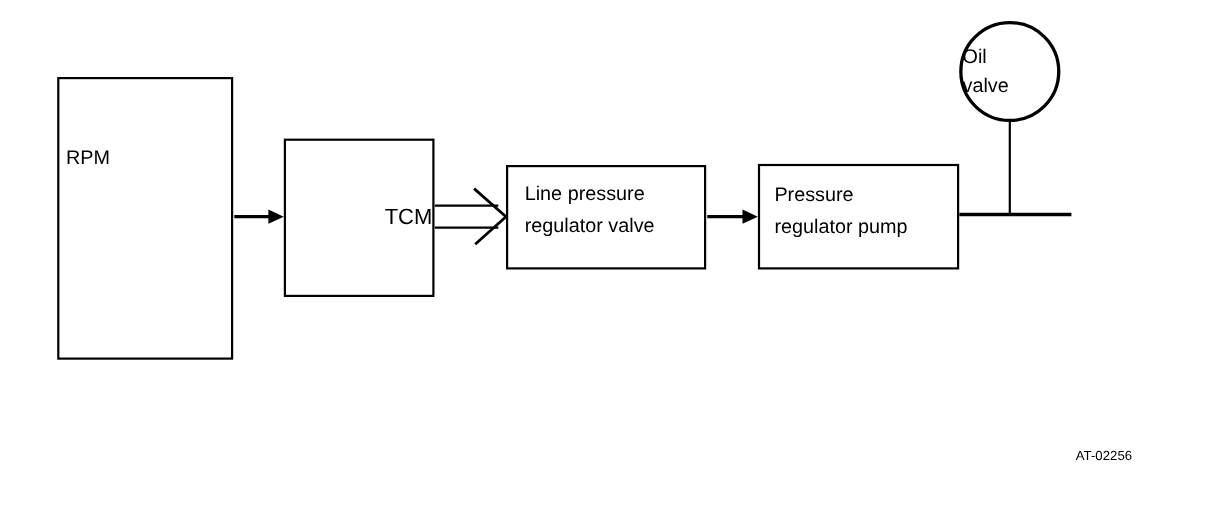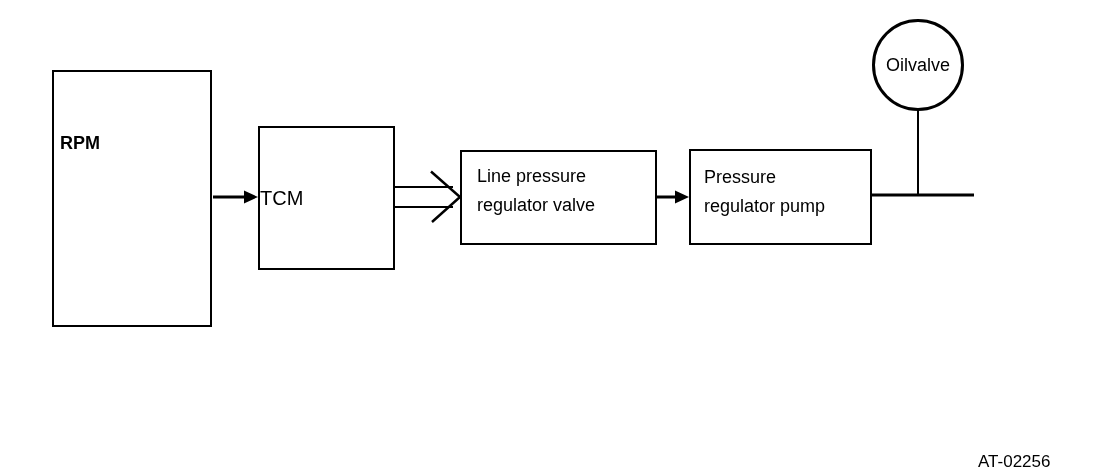--- a/index.html
+++ b/index.html
@@ -23,36 +23,35 @@
     background: #ffffff;
     font-size: 18px;
   }
   .input-box {
     left: 52px;
     top: 70px;
     width: 160px;
     height: 257px;
     padding: 52px 0 0 6px;
     line-height: 38px;
-    font-weight: bold;
   }
   .tcm-box {
     left: 258px;
     top: 126px;
     width: 137px;
     height: 144px;
     display: flex;
     align-items: center;
-    justify-content: flex-start;
+    justify-content: flex-end;
     font-size: 20px;
   }
   .solenoid-box {
     left: 460px;
     top: 150px;
-    width: 197px;
+    width: 182px;
     height: 95px;
     padding: 10px 0 0 15px;
     line-height: 29px;
   }
   .regulator-box {
     left: 689px;
     top: 149px;
     width: 183px;
     height: 96px;
     padding: 12px 0 0 13px;
@@ -62,39 +61,40 @@
     position: absolute;
     box-sizing: border-box;
     left: 872px;
     top: 19px;
     width: 92px;
     height: 92px;
     border: 3px solid #000000;
     border-radius: 50%;
     background: #ffffff;
     display: flex;
-    align-items: center;
+    flex-direction: column;
+    align-items: flex-start;
     justify-content: center;
     font-size: 18px;
     line-height: 27px;
     text-align: center;
   }
   .output-label {
     position: absolute;
     left: 970px;
     top: 171px;
     font-size: 18px;
     line-height: 26px;
     white-space: nowrap;
   }
   .figure-code {
     position: absolute;
     left: 978px;
-    top: 452px;
-    font-size: 17px;
+    top: 407px;
+    font-size: 12px;
   }
   .connectors {
     position: absolute;
     left: 0;
     top: 0;
     width: 1120px;
     height: 476px;
     pointer-events: none;
   }
 </style>

